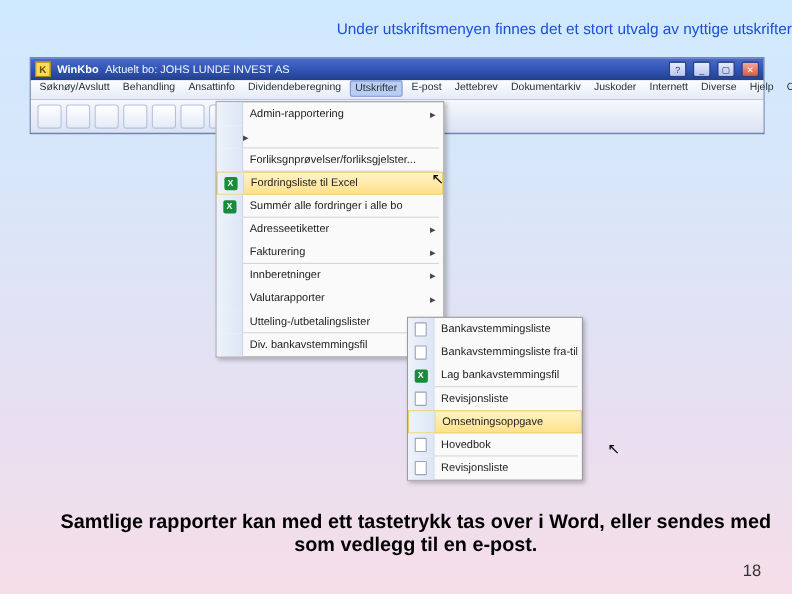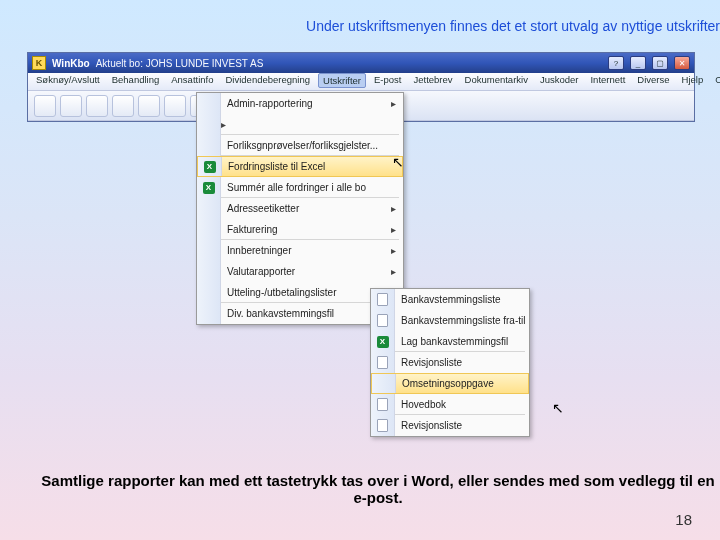--- a/index.html
+++ b/index.html
@@ -16,21 +16,21 @@
     top: 18px; left: 0; right: 0;
     text-align: right;
     font-size: 14px;
     font-weight: normal;
     color: #1d4ed8;
   }
   .caption {
     position: absolute;
     bottom: 34px; left: 0; right: 0;
     text-align: center;
-    font-size: 15px;
+    font-size: 18px;
     font-weight: bold;
     color: #000;
     margin-left: 36px;
   }
   .pagenum {
     position: absolute;
     bottom: 12px; right: 28px;
     font-size: 15px;
     color: #333;
   }

